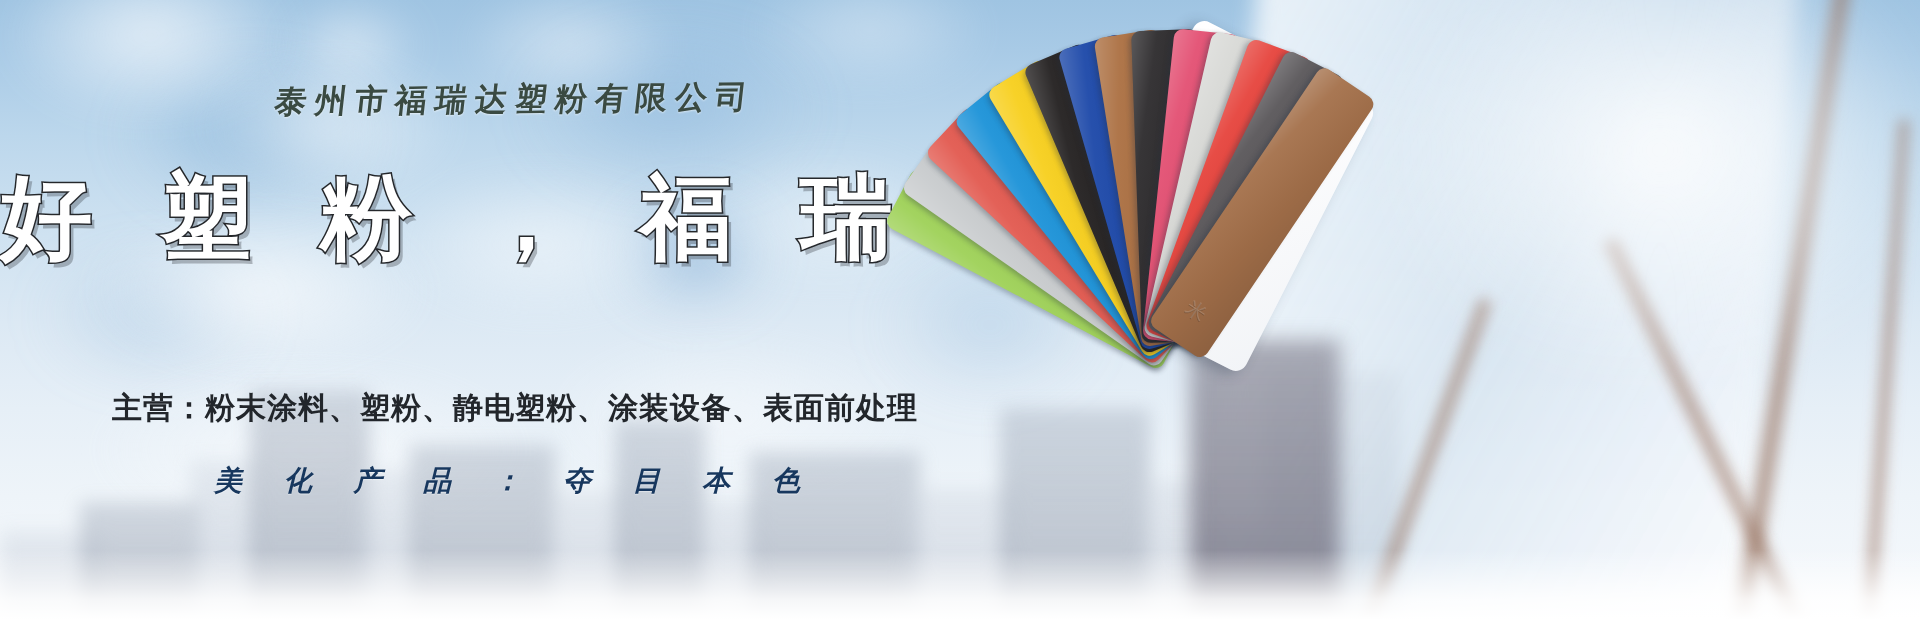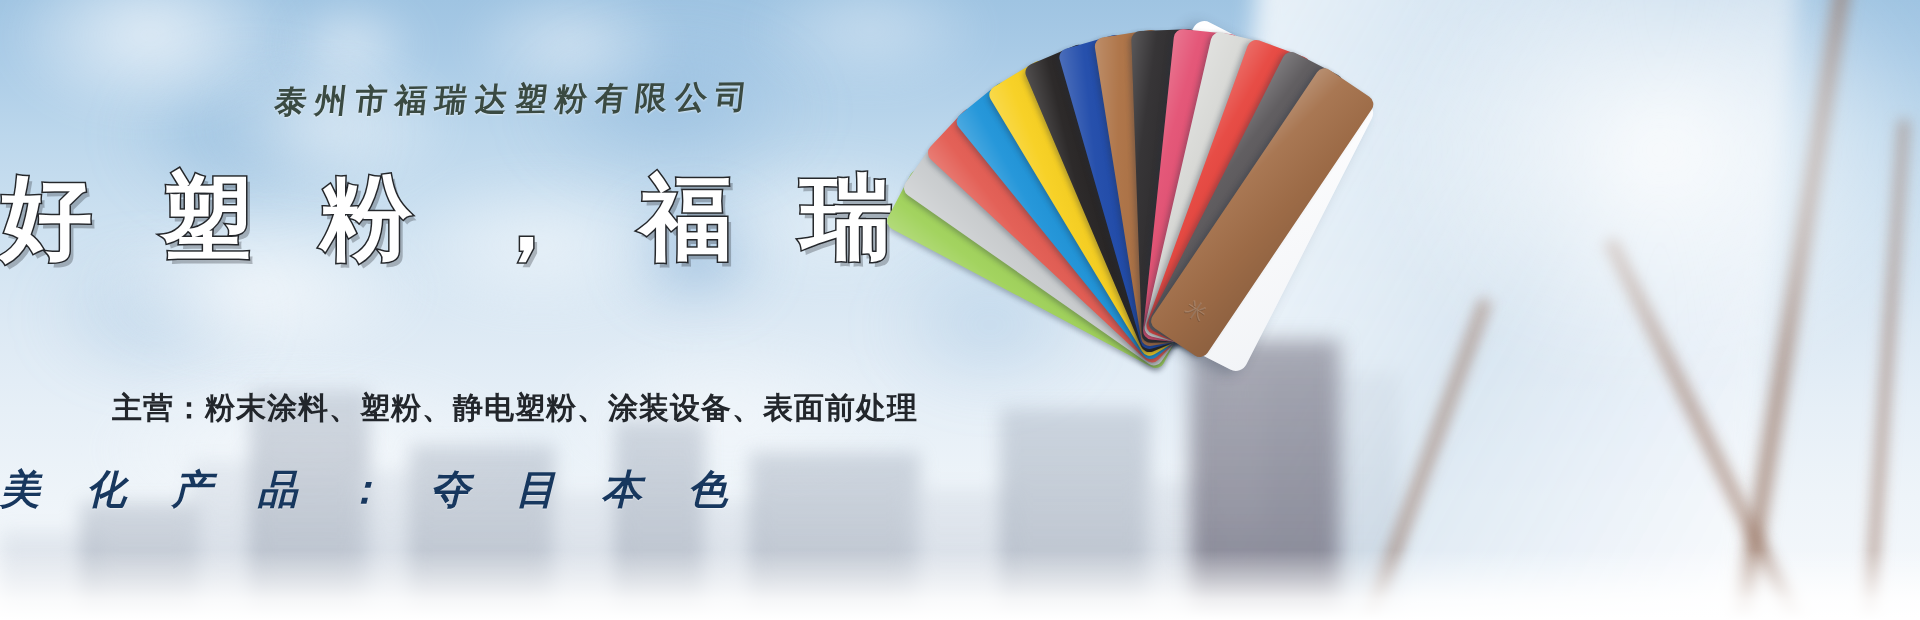--- a/index.html
+++ b/index.html
@@ -193,22 +193,23 @@
     letter-spacing: 1px;
     color: #22262b;
     white-space: nowrap;
     margin-top: 22px;
   }
 
   .slogan {
     position: absolute;
     left: 0; top: 462px;
     width: 1030px;
+    text-align: center;
     font-family: "DejaVu Serif", "Liberation Serif", serif;
-    font-size: 40px;
+    font-size: 28px;
     font-weight: 700;
     letter-spacing: 16px;
     color: #17375e;
     font-style: italic;
     white-space: nowrap;
     text-shadow: 0 1px 1px rgba(255,255,255,0.45);
   }
 
   
   .fan {

